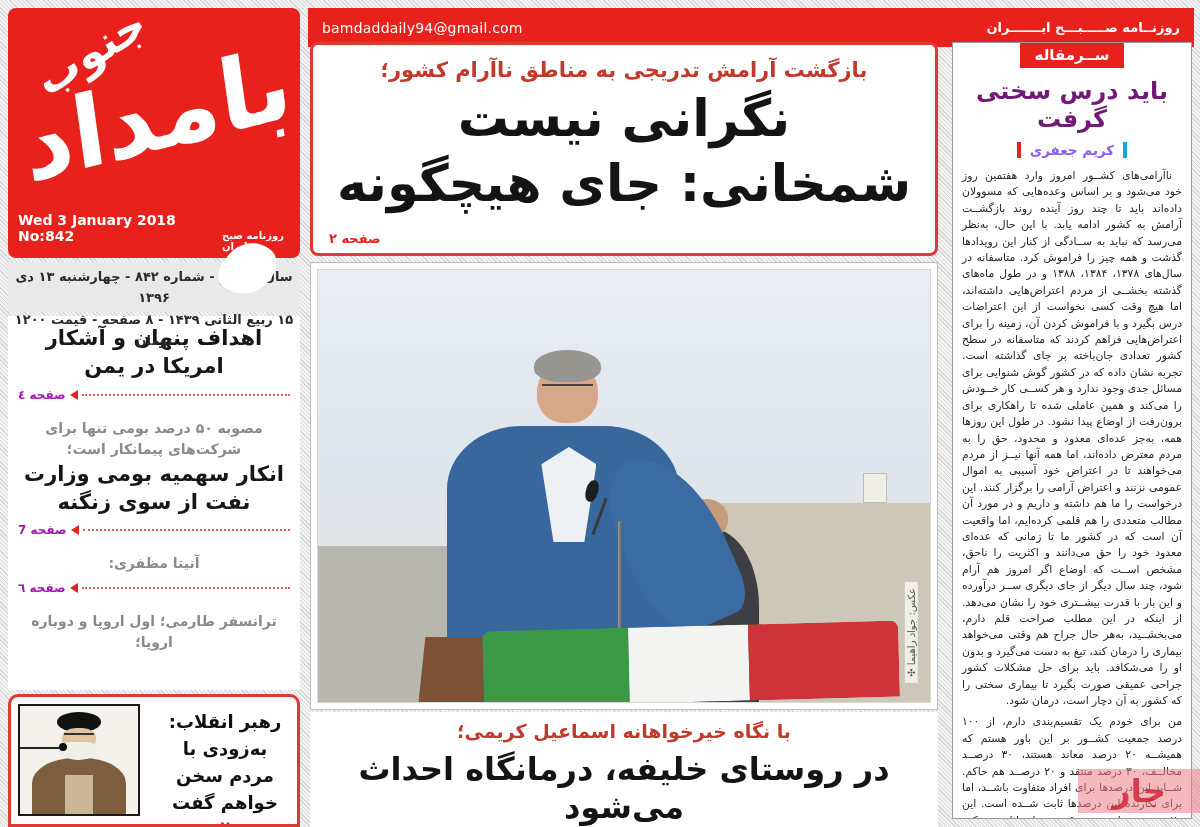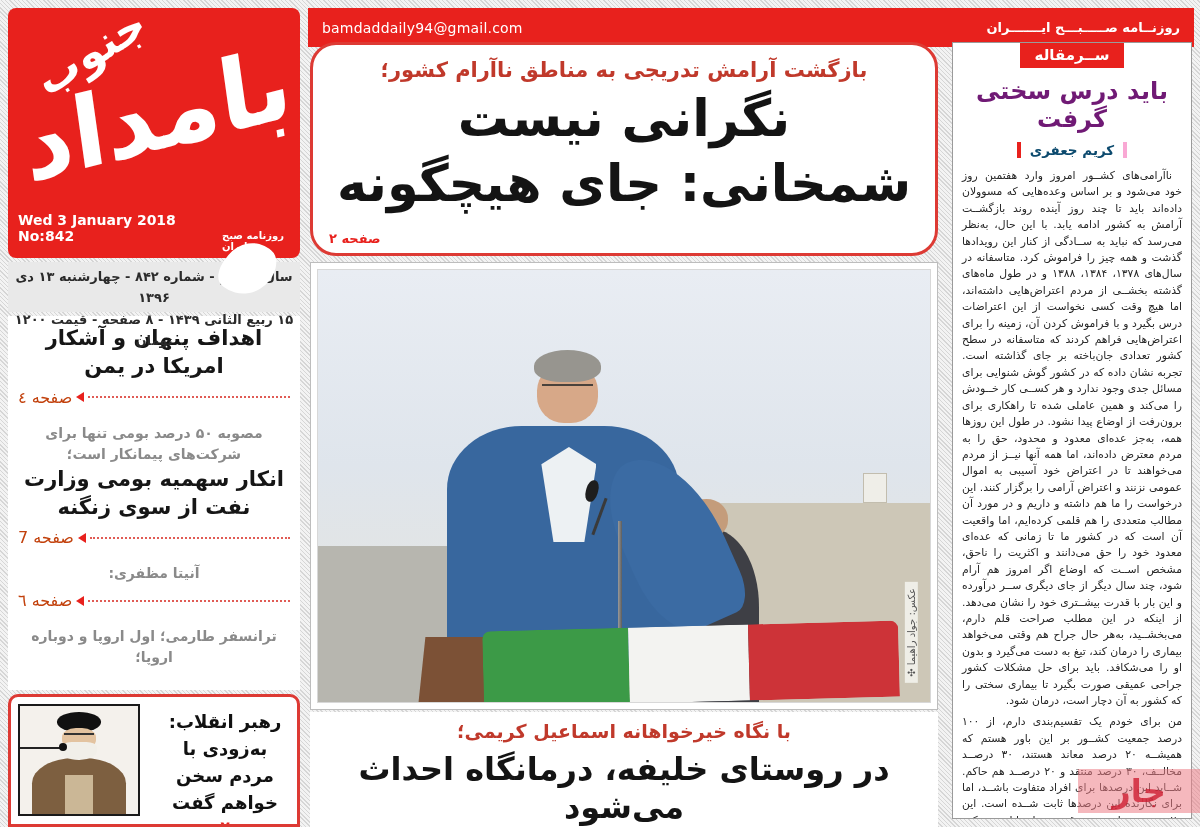--- a/index.html
+++ b/index.html
@@ -49,21 +49,21 @@
   }
   
   .infobar {
     position: absolute; left: 8px; top: 262px; width: 292px; height: 50px;
     background: #e9e9e9; color: #2b2b2b; text-align: center;
     font-size: 13px; font-weight: bold; line-height: 1.65; padding-top: 4px; z-index: 2;
   }
   
   .leadbox {
     position: absolute; left: 310px; top: 42px; width: 628px; height: 214px;
-    background: #fff; border: 3px solid #dd3a34; border-radius: 26px;
+    background: #fff; border: 3px solid #dd3a34; border-radius: 8px;
     text-align: center; overflow: hidden;
   }
   .lead-kicker { color: #c0392b; font-size: 21px; font-weight: bold; margin-top: 13px; }
   .lead-head { color: #141414; font-weight: bold; font-size: 51px; line-height: 1.28; margin-top: 4px; letter-spacing: -1px; }
   .lead-page { position: absolute; left: 16px; bottom: 7px; color: #e8211d; font-size: 13px; font-weight: bold; }
   
   .photo-frame {
     position: absolute; left: 310px; top: 262px; width: 628px; height: 448px;
     background: #fff; border: 1px solid #bdbdbd; padding: 6px;
   }
@@ -105,21 +105,21 @@
   
   .leftcol {
     position: absolute; left: 8px; top: 316px; width: 292px; height: 374px;
     background: #fff; padding: 6px 8px 0; overflow: hidden;
   }
   .story-head { color: #161616; font-weight: bold; text-align: center; line-height: 1.35; }
   .h-xl { font-size: 21px; margin-top: 2px; }
   .h-lg { font-size: 21px; }
   .story-kicker { color: #8a8a8a; font-size: 14px; font-weight: bold; text-align: center; line-height: 1.5; margin-top: 16px; }
   .sep { display: flex; align-items: center; gap: 4px; margin: 7px 2px 5px; direction: ltr; }
-  .sep-page { color: #c2410c; font-size: 16px; font-weight: normal; white-space: nowrap; }
+  .sep-page { color: #a21caf; font-size: 12px; font-weight: bold; white-space: nowrap; }
   .sep-arrow { width: 0; height: 0; border: 5px solid transparent; border-left: 0; border-right: 8px solid #e8211d; }
   .sep-line { flex: 1; height: 0; border-top: 2px dotted #e05b55; }
   
   .leaderbox {
     position: absolute; left: 8px; top: 694px; width: 292px; height: 133px;
     background: #fff; border: 3px solid #dd3a34; border-radius: 10px 10px 0 0;
     padding: 7px; display: flex; gap: 20px; overflow: hidden;
   }
   .leader-photo { position: relative; width: 122px; height: 112px; background: #f4f1ec;
     border: 2px solid #1a1a1a; overflow: hidden; flex: 0 0 auto; }
@@ -136,22 +136,22 @@
   .leader-page { color: #e8211d; font-size: 15px; font-weight: bold; margin-top: 2px; }
   
   .editorial {
     position: absolute; left: 952px; top: 42px; width: 240px; height: 777px;
     background: #fff; border: 1px solid #9a9a9a; padding: 0 9px 6px; overflow: hidden;
   }
   .ed-badge { background: #e8211d; color: #fff; font-size: 15px; font-weight: bold;
     width: 104px; margin: 0 auto; text-align: center; padding: 3px 0 4px; }
   .ed-head { color: #701a75; font-size: 24px; font-weight: bold; text-align: center; margin-top: 9px; letter-spacing: -0.5px; }
   .ed-byline { text-align: center; margin-top: 7px; }
-  .ed-byline span { color: #0c4a6e; font-size: 13.5px; font-weight: bold;
-    border-right: 4px solid #f9a8d4; border-left: 4px solid #e8211d; padding: 0 9px; }
+  .ed-byline span { color: #8b5cf6; font-size: 13.5px; font-weight: bold;
+    border-right: 4px solid #0ea5e9; border-left: 4px solid #e8211d; padding: 0 9px; }
   .ed-body { margin-top: 9px; color: #262626; font-size: 10.8px; line-height: 1.52; text-align: justify; }
   .ed-body p { margin-bottom: 5px; }
   .ed-body p:first-child { text-indent: 10px; }
   
   .watermark {
     position: absolute; right: 0; bottom: 14px; width: 122px; height: 44px; z-index: 50;
     background: rgba(236,125,135,.55); color: rgba(205,25,45,.78);
     display: flex; align-items: center; justify-content: center;
     font-size: 32px; font-weight: bold; letter-spacing: 10px; 
   }

